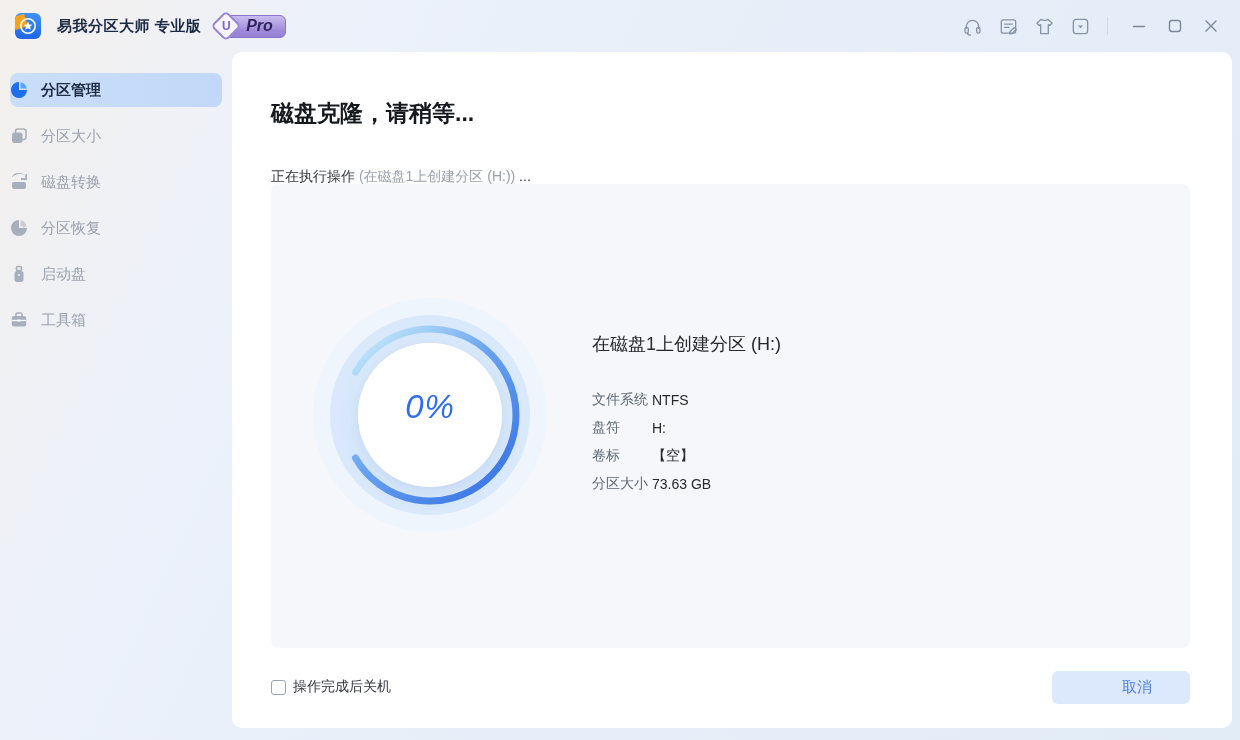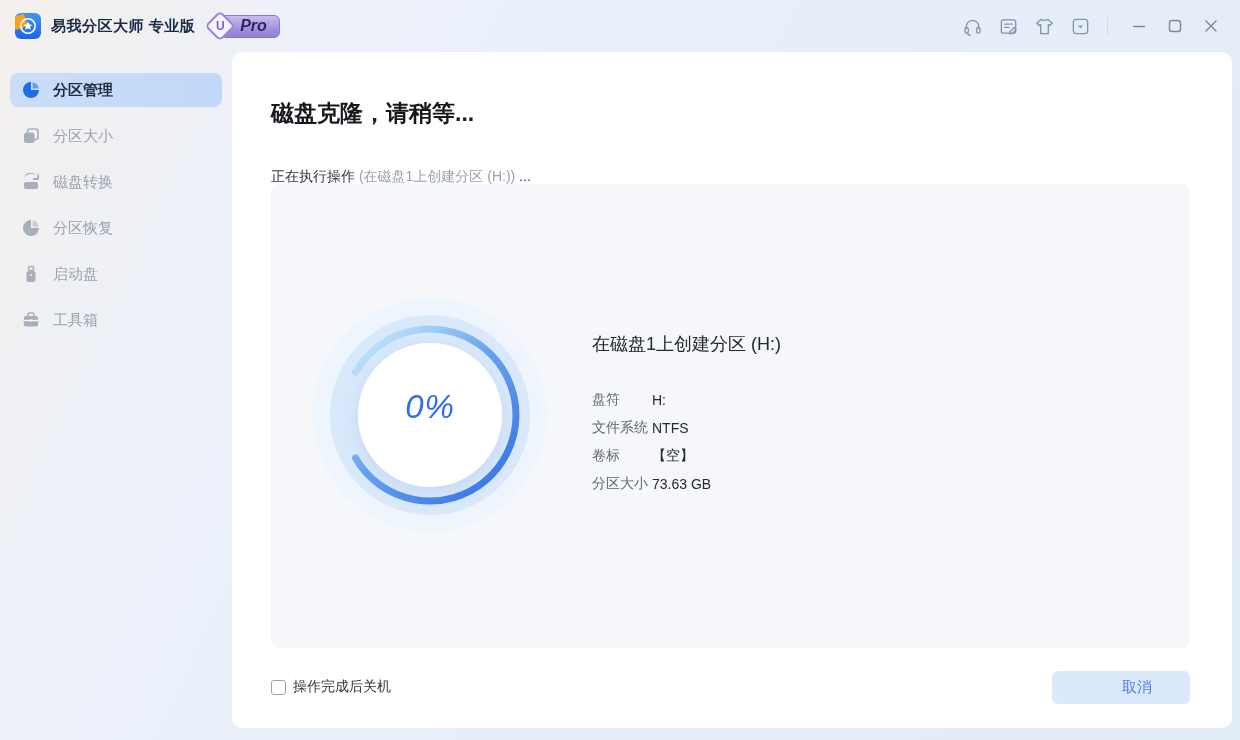--- a/index.html
+++ b/index.html
@@ -9,21 +9,21 @@
     background:linear-gradient(115deg,#f4f0ec 0%,#ecf1fa 22%,#e7eef9 55%,#e2ecf6 100%);
     position:relative; color:#26292e;
   }
 
   
   .titlebar {
     position:absolute; left:0; top:0; width:1240px; height:52px;
     display:flex; align-items:center; padding:0 14px 0 15px;
   }
   .app-icon { width:26px; height:26px; flex:0 0 auto; }
-  .app-title { margin-left:10px; font-size:15px; font-weight:700; color:#1c2b45; letter-spacing:.5px; }
+  .app-title { margin-left:16px; font-size:15px; font-weight:700; color:#1c2b45; letter-spacing:.5px; }
   .pro-badge { position:relative; margin-left:14px; height:24px; display:flex; align-items:center; }
   .pro-pill {
     margin-left:10px; height:23px; padding:0 12px 0 20px; border-radius:6px;
     background:linear-gradient(180deg,#c9bcee 0%,#9f8ada 70%,#9480d4 100%);
     border:1px solid #8a74cc; display:flex; align-items:center;
   }
   .pro-pill span { font-size:16px; font-style:italic; font-weight:800; color:#30245e; }
   .pro-hex {
     position:absolute; left:0; top:1px; width:22px; height:22px;
     background:#f7f4ff; border:2px solid #9a86d6; border-radius:5px;
@@ -36,21 +36,21 @@
     display:flex; align-items:center; justify-content:center; cursor:pointer;
   }
   .tb-btn svg { stroke:#8694a8; fill:none; stroke-width:1.4; stroke-linecap:round; stroke-linejoin:round; }
   .tb-divider { width:1px; height:18px; background:#d4dbe7; margin:0 10px 0 12px; }
   .winctl svg { stroke:#7d8899; }
 
   
   .sidebar { position:absolute; left:0; top:52px; width:232px; height:688px; padding-top:21px; }
   .side-item {
     width:212px; height:34px; margin:0 10px 12px 10px; border-radius:8px;
-    display:flex; align-items:center; padding-left:12px; cursor:pointer;
+    display:flex; align-items:center; cursor:pointer;
   }
   .side-item .s-icon { width:18px; height:18px; margin-right:13px; display:flex; align-items:center; justify-content:center; }
   .side-item .s-label { font-size:15px; color:#9aa2b0; }
   .side-item.active { background:linear-gradient(90deg,#cadef9,#c2d8f8); }
   .side-item.active .s-label { color:#1f2c45; font-weight:600; }
   .side-item .s-icon svg .g-stroke { stroke:#a8afbc; fill:none; stroke-width:1.6; stroke-linecap:round; stroke-linejoin:round; }
   .side-item .s-icon svg .g-fill { fill:#a8afbc; }
 
   
   .card {
@@ -267,26 +267,26 @@
       <circle cx="159" cy="231" r="72" fill="#ffffff" filter="url(#softShadow)"></circle>
       <path d="M 84.5 188 A 86 86 0 1 1 84.5 274" fill="none" stroke="url(#arcGrad)" stroke-width="7" stroke-linecap="round"></path>
     </svg>
 
     <div class="percent-label">0%</div>
 
     <div class="op-details">
       <div class="op-title">在磁盘1上创建分区 (H:)</div>
       <div class="op-rows">
         <div class="op-row">
+          <span class="lbl">文件系统</span>
+          <span class="val">NTFS</span>
+        </div>
+        <div class="op-row">
           <span class="lbl">盘符</span>
           <span class="val">H:</span>
-        </div>
-        <div class="op-row">
-          <span class="lbl">文件系统</span>
-          <span class="val">NTFS</span>
         </div>
         <div class="op-row">
           <span class="lbl">卷标</span>
           <span class="val">【空】</span>
         </div>
         <div class="op-row">
           <span class="lbl">分区大小</span>
           <span class="val">73.63 GB</span>
         </div>
       </div>

